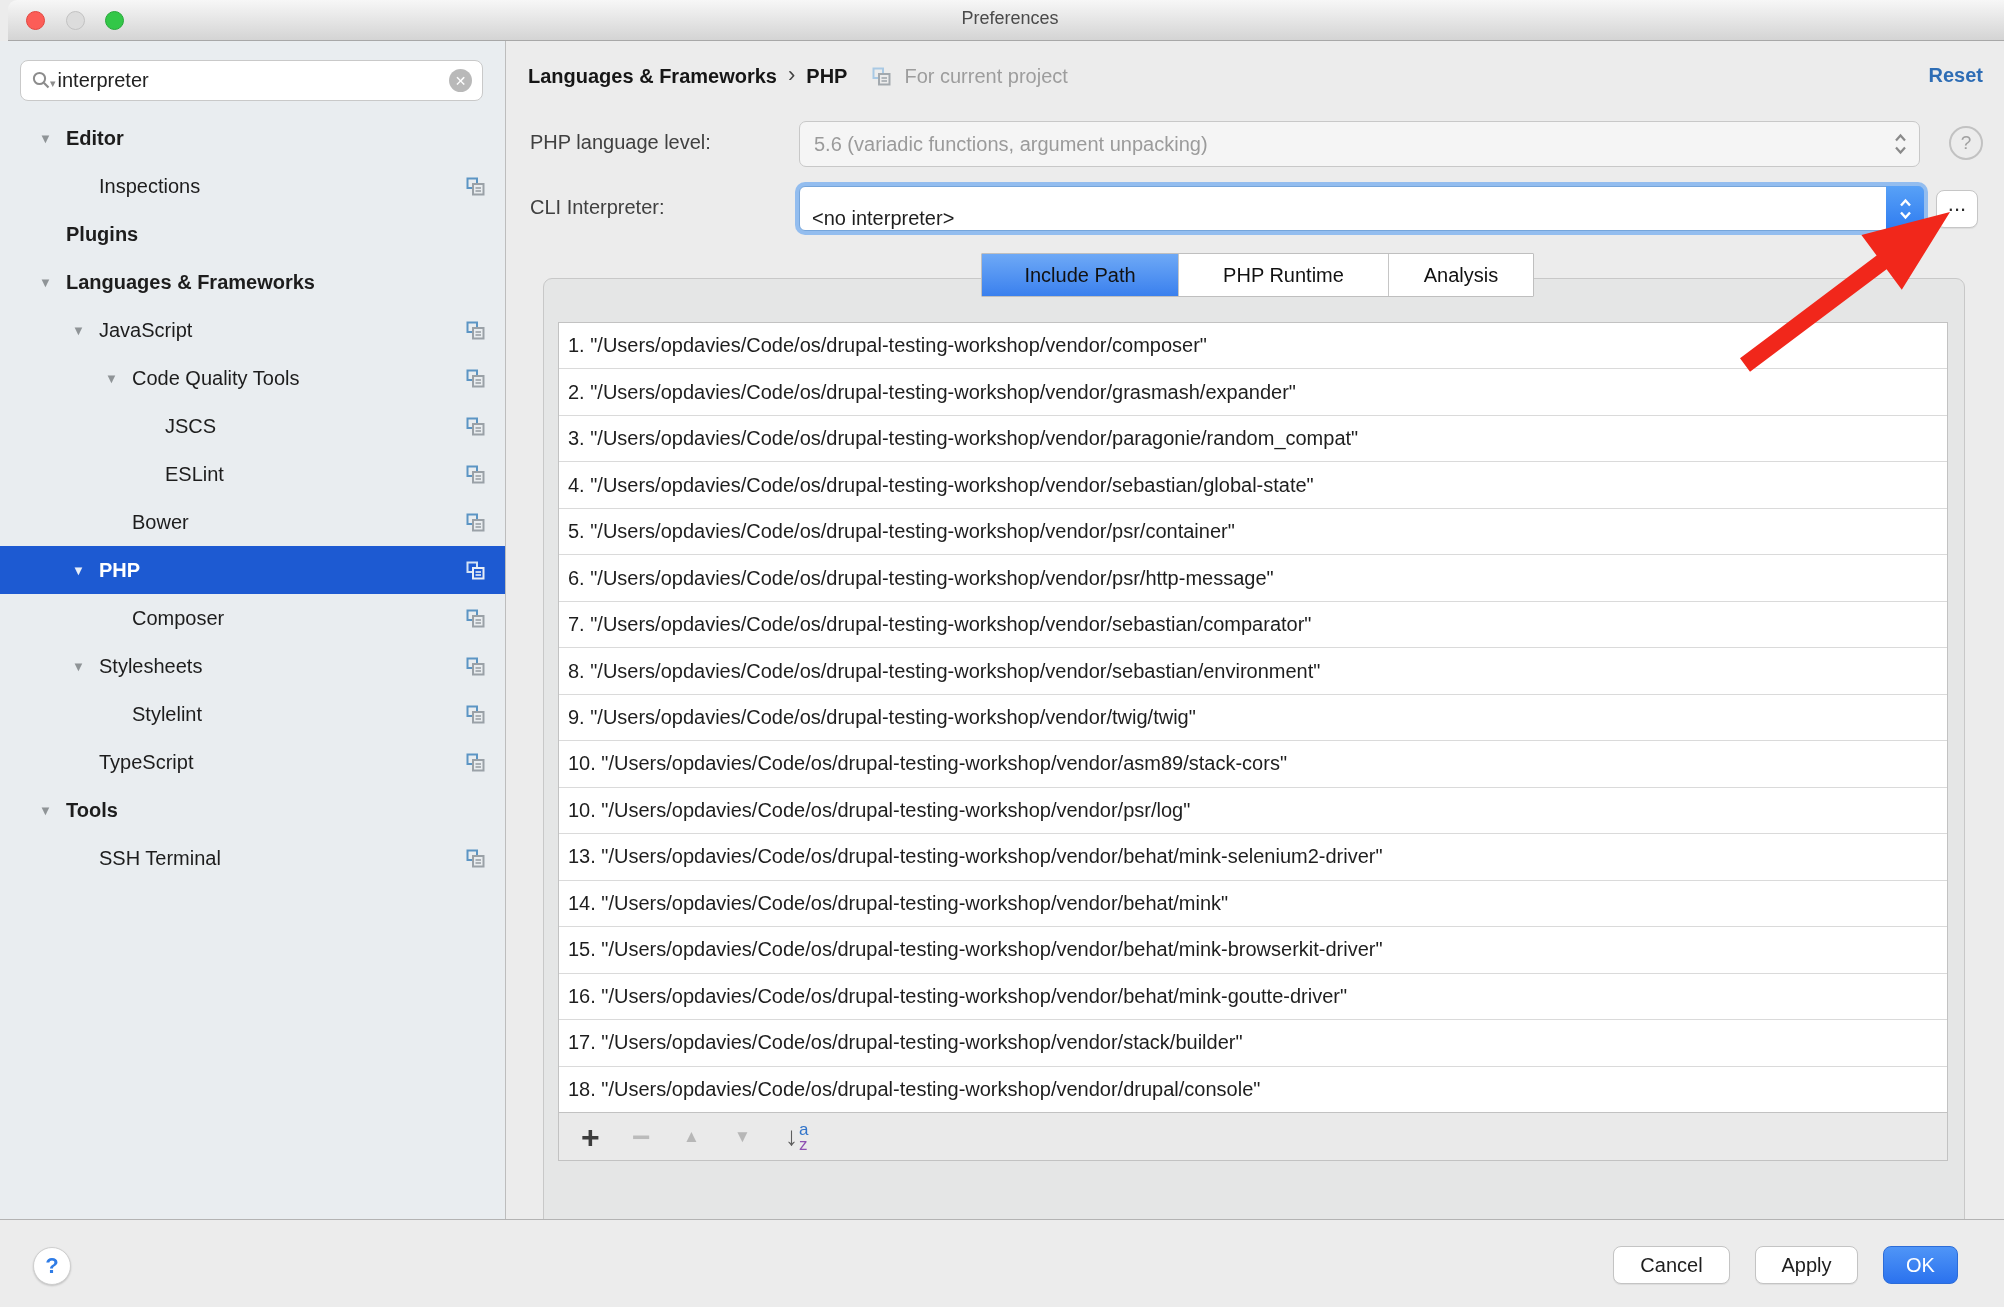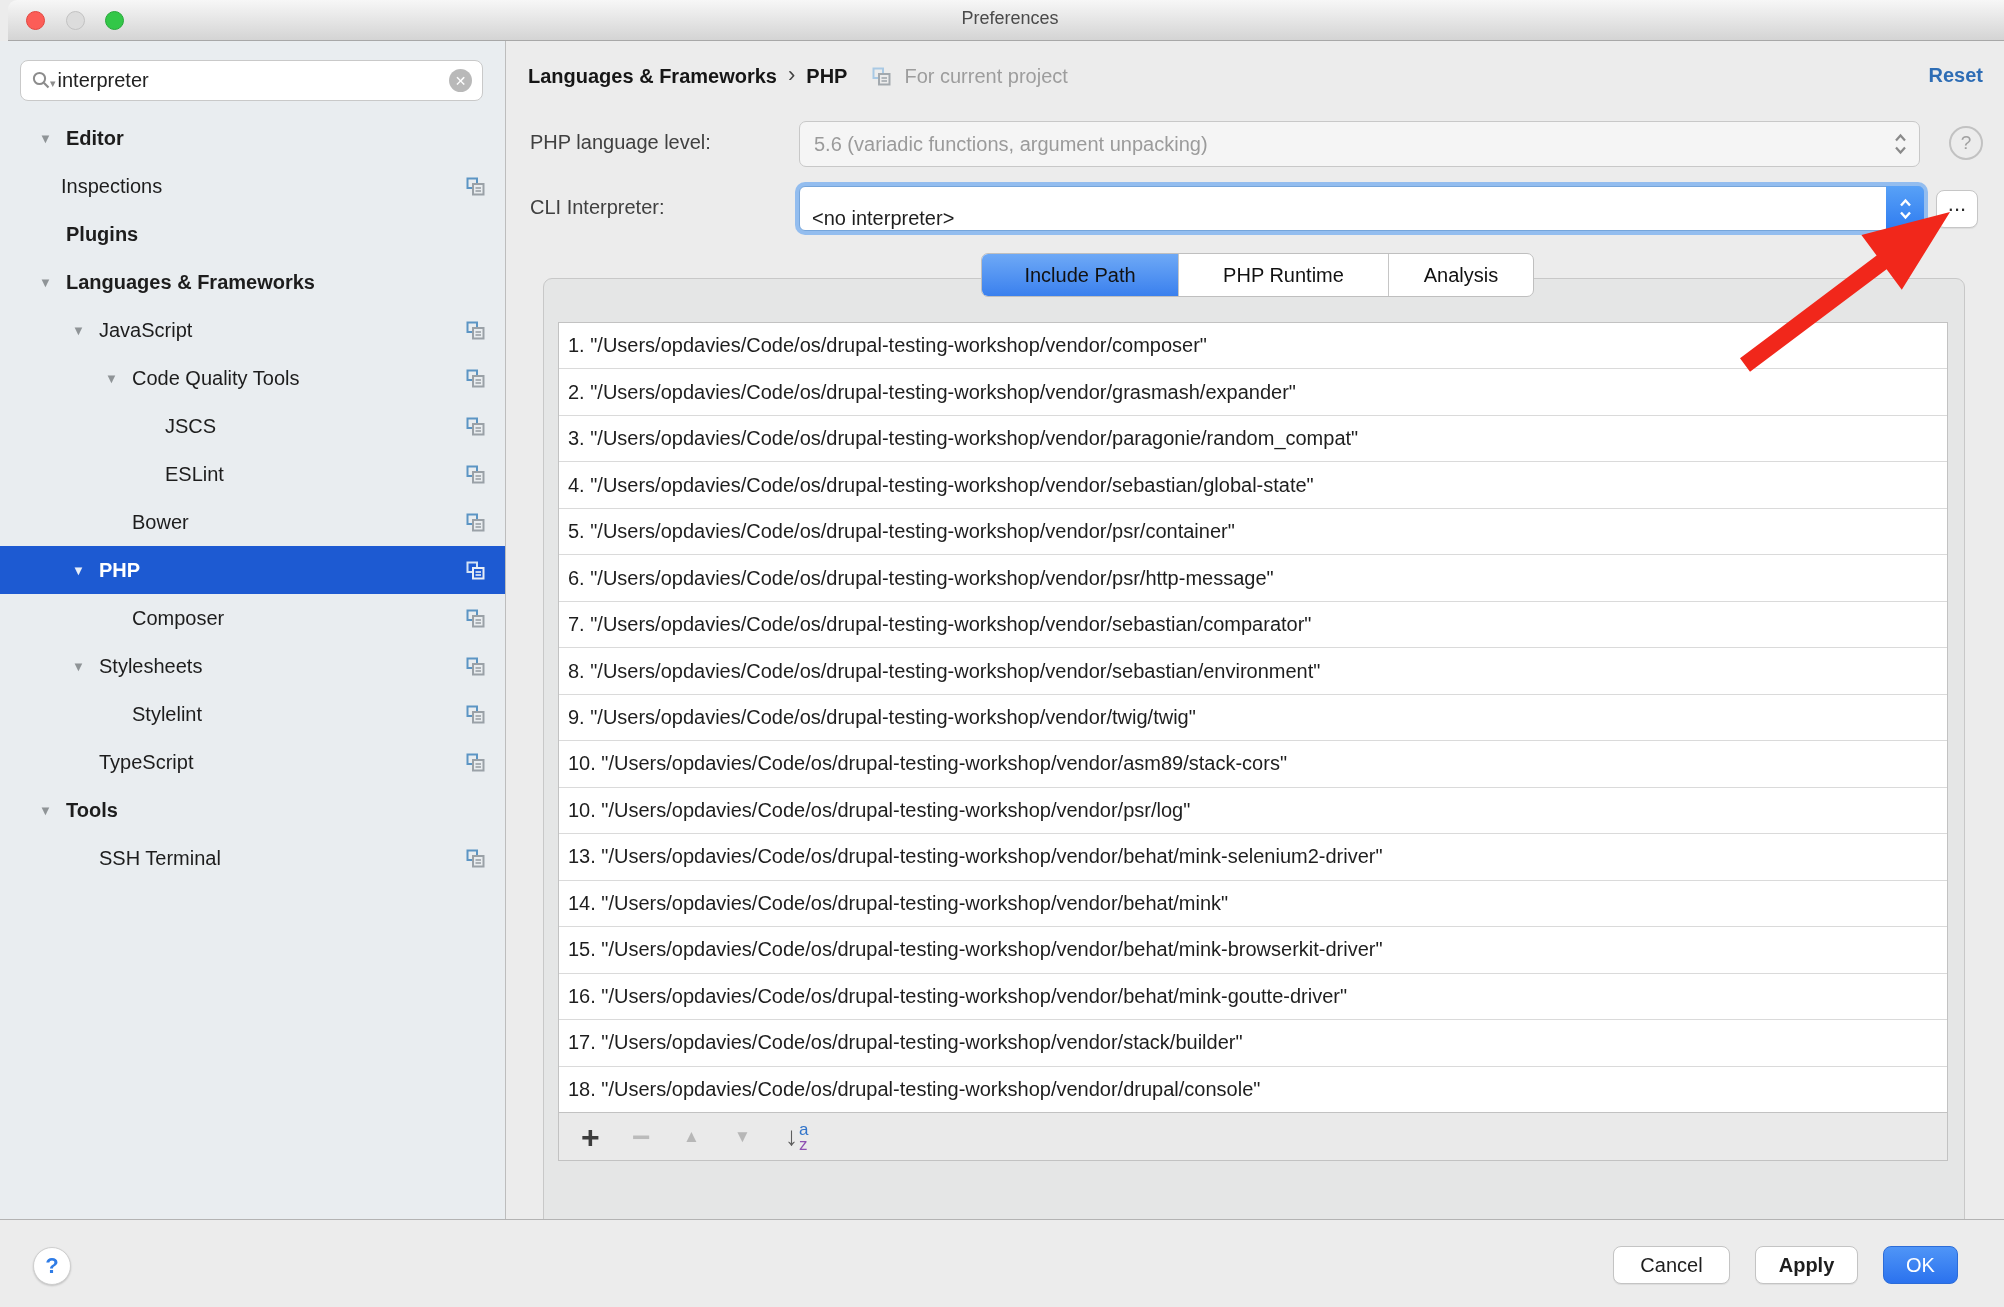--- a/index.html
+++ b/index.html
@@ -59,21 +59,21 @@
     border:1px solid #76a5da; border-radius:6px; display:flex; align-items:flex-end;
     padding-left:12px; font-size:20px; color:#1e1e1e; overflow:hidden; }
   .combo-stepper { position:absolute; right:4px; top:4px; bottom:4px; width:38px;
     background:linear-gradient(#58a1f7,#2e7bf0); border-radius:0 6px 6px 0;
     display:flex; align-items:center; justify-content:center; }
   .browse-btn { position:absolute; left:1429px; top:149px; width:42px; height:38px;
     background:#fff; border:1px solid #c6c6c6; border-radius:8px;
     box-shadow:0 1px 1px rgba(0,0,0,.07); font-size:22px; color:#2c2c2c;
     display:flex; align-items:center; justify-content:center; padding-bottom:10px; }
   .tabs { position:absolute; left:474px; top:212px; height:44px; display:flex;
-    border:1px solid #bfbfbf; border-radius:7px; overflow:hidden; background:#fff; z-index:5; }
+    border:1px solid #bfbfbf; border-radius:1px; overflow:hidden; background:#fff; z-index:5; }
   .tab { display:flex; align-items:center; justify-content:center; font-size:20px;
     color:#111; border-left:1px solid #c6c6c6; }
   .tab:first-child { border-left:none; }
   .tab.selected { background:linear-gradient(#6ea9f6,#3a80ee); }
   .panel { position:absolute; left:36px; top:237px; width:1422px; height:962px;
     background:#e5e6e6; border:1px solid #c8c8c8; border-radius:9px; }
   .listwrap { position:absolute; left:51px; top:281px; width:1390px;
     border:1px solid #c2c2c2; background:#fff; z-index:2; }
   .list { height:789px; display:flex; flex-direction:column; }
   .list-row { flex:1; display:flex; align-items:center; padding-left:9px;
@@ -94,21 +94,21 @@
   .footer { position:absolute; left:0; top:1219px; width:2004px; height:88px;
     background:#ececec; border-top:1px solid #b3b3b3; }
   .help-btn { position:absolute; left:33px; top:27px; width:38px; height:38px;
     border-radius:50%; background:#fff; border:1px solid #cfcfcf;
     box-shadow:0 1px 2px rgba(0,0,0,.18); color:#2f7ce6; font-size:22px; font-weight:700;
     display:flex; align-items:center; justify-content:center; }
   .btn { position:absolute; top:26px; height:38px; border-radius:8px; font-size:20px;
     display:flex; align-items:center; justify-content:center; }
   .btn-white { background:#fff; border:1px solid #c4c4c4; box-shadow:0 1px 1px rgba(0,0,0,.07); color:#1e1e1e; }
   .btn-cancel { left:1613px; width:117px; }
-  .btn-apply { left:1755px; width:103px;font-weight:bold; }
+  .btn-apply { left:1755px; width:103px; }
   .btn-ok { left:1883px; width:75px; background:linear-gradient(#4f95f7,#2b72ee);
     color:#fff; border:1px solid #2c6cd8; }
   .arrow-overlay { position:absolute; left:0; top:0; width:2004px; height:1307px;
     pointer-events:none; z-index:40; }
 </style>
 </head>
 <body>
 
 <div class="titlebar">
   <span class="traffic t-red"></span>
@@ -127,21 +127,21 @@
     </span>
     <span class="search-caret">▾</span>
     <input value="interpreter" style="">
     <span class="clear-btn">✕</span>
   </div>
   <div class="tree">
       <div class="tree-row" style="padding-left: 33px;">
         <span class="tree-arrow">▼</span>
         <span class="tree-label bold">Editor</span>
       </div>
-      <div class="tree-row" style="padding-left: 28px;">
+      <div class="tree-row" style="padding-left: 66px;">
         <span class="tree-arrow"></span>
         <span class="tree-label">Inspections</span>
         <span class="tree-icon"><svg width="19" height="19" viewBox="0 0 19 19">
             <rect x="1.5" y="1.5" width="9.5" height="9.5" fill="none" stroke="#5c95c4" stroke-width="2"></rect>
             <rect x="7" y="7" width="10.5" height="10.5" fill="#e9edf0" stroke="#9aa1a7" stroke-width="2"></rect>
             <line x1="9.5" y1="11" x2="15" y2="11" stroke="#9aa1a7" stroke-width="1.6"></line>
             <line x1="9.5" y1="14" x2="15" y2="14" stroke="#9aa1a7" stroke-width="1.6"></line>
           </svg></span>
       </div>
       <div class="tree-row" style="padding-left: 33px;">

